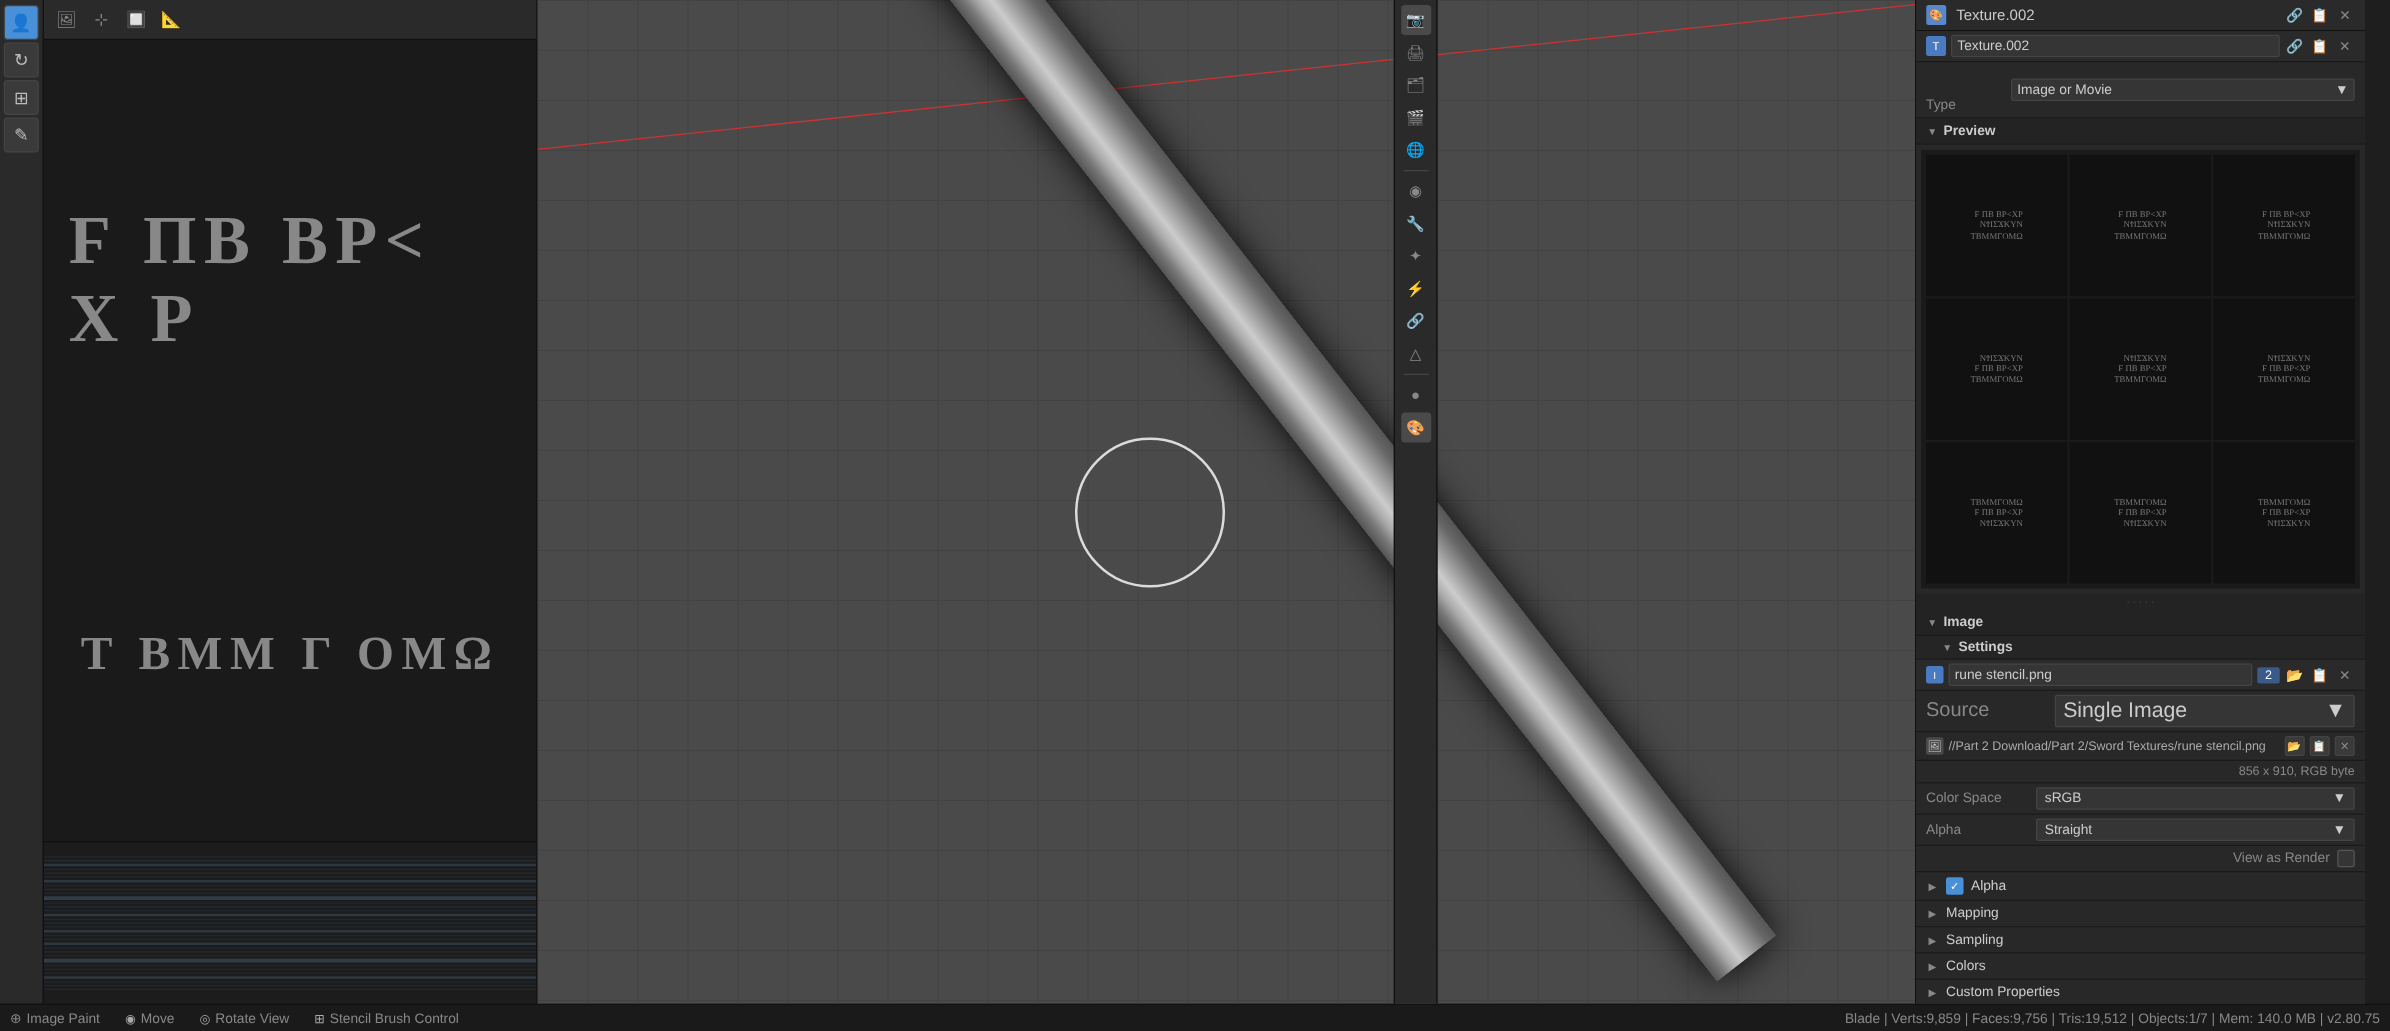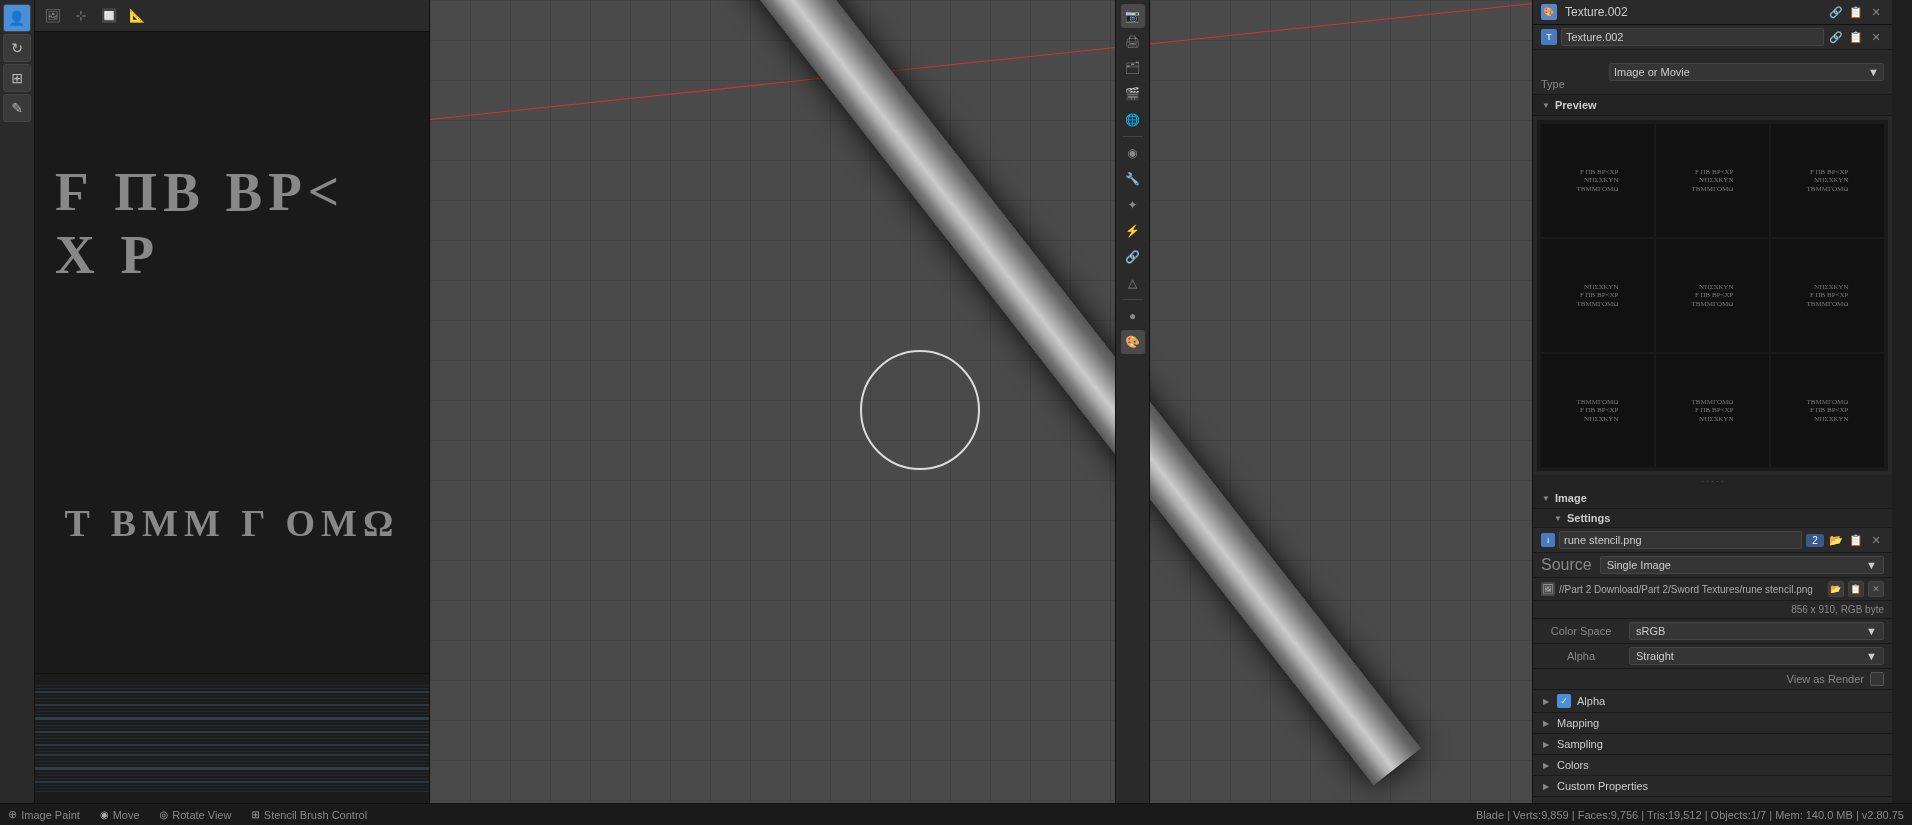--- a/index.html
+++ b/index.html
@@ -399,23 +399,24 @@
       font-size: 16px;
       min-width: 50px;
       text-align: right;
     }
 
     .source-value {
       background: #353535;
       border: 1px solid #444;
       color: #ccc;
       padding: 2px 6px;
-      font-size: 11px;
+      font-size: 17px;
       border-radius: 2px;
       flex: 1;
+      margin-left: 44px;
     }
 
     
     .filepath-row {
       padding: 3px 8px;
       border-bottom: 1px solid #1a1a1a;
       display: flex;
       align-items: center;
       gap: 4px;
     }
@@ -474,21 +475,21 @@
       align-items: center;
       padding: 3px 8px;
       border-bottom: 1px solid #1a1a1a;
       gap: 8px;
     }
 
     .prop-label {
       color: #888;
       font-size: 11px;
       min-width: 80px;
-      text-align: center;
+      text-align: left;
     }
 
     .prop-value {
       background: #353535;
       border: 1px solid #444;
       color: #ccc;
       padding: 2px 6px;
       font-size: 11px;
       border-radius: 2px;
       flex: 1;

